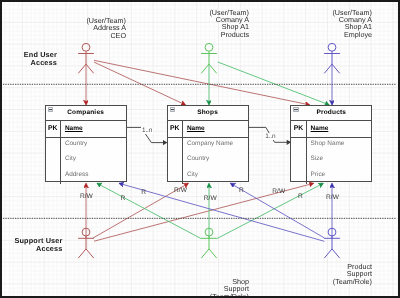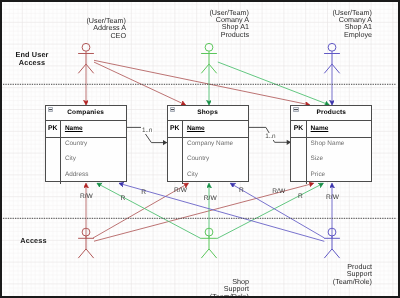--- a/index.html
+++ b/index.html
@@ -18,21 +18,21 @@
   .tbl .namecell span{font-size:6.5px;font-weight:bold;color:#000;text-decoration:underline;}
   .tbl .body{display:flex;height:46px;}
   .tbl .bodyleft{width:14.3px;}
   .tbl .bodyright{flex:1;border-left:1px solid #4d4d4d;padding-left:4px;box-sizing:border-box;padding-top:2.4px;}
   .tbl .fld{font-size:6.4px;color:#6f6f6f;height:15.4px;line-height:8px;}
   .minus{position:absolute;left:2.2px;top:1.3px;width:5.4px;height:5px;background:#aab0ba;border-radius:0.8px;}
   .minus i{position:absolute;left:0.85px;width:3.7px;height:1.1px;display:block;}
   .actorlabel{position:absolute;font-size:7.2px;color:#2c2c2c;text-align:right;line-height:7.4px;white-space:nowrap;}
   .rw{position:absolute;font-size:6.6px;color:#3a3a3a;line-height:7px;white-space:nowrap;}
   .nlbl{position:absolute;font-size:6.4px;color:#4a4a46;letter-spacing:-0.1px;line-height:7.2px;background:#fff;padding:0 0.6px;}
-  .zlabel{position:absolute;font-size:7.3px;font-weight:bold;color:#1a1a1a;text-align:center;line-height:8.3px;letter-spacing:0.15px;}
+  .zlabel{position:absolute;font-size:7.3px;font-weight:bold;color:#1a1a1a;text-align:right;line-height:8.3px;letter-spacing:0.15px;}
   #zone-top{left:7px;top:51.2px;width:50px;}
   #zone-bottom{left:4.5px;top:236.5px;width:58px;}
   #tbl-companies{left:44.6px;top:104.6px;width:82px;height:77px;}
   #tbl-shops{left:166.6px;top:104.6px;width:82px;height:77px;}
   #tbl-products{left:290.3px;top:104.6px;width:82px;height:77px;}
 </style>
 </head>
 <body>
 
 <div id="canvas">
@@ -125,20 +125,21 @@
         <line x1="332" y1="248.9" x2="324.3" y2="258.1" stroke="#625ac6" stroke-width="1"></line>
         <line x1="332" y1="248.9" x2="339.7" y2="258.1" stroke="#625ac6" stroke-width="1"></line>
       </g>
     </svg>
 
   <div class="zlabel" id="zone-top">
     <div>End User</div>
     <div>Access</div>
   </div>
   <div class="zlabel" id="zone-bottom">
+    <div>Support User</div>
     <div>Access</div>
   </div>
 
   <div class="tbl" id="tbl-companies">
     <div class="hdr">
       <span class="minus">
           <i style="top:0.9px;background:#f3f4f6"></i>
           <i style="top:2.1px;background:#4a4c50"></i>
           <i style="top:3.3px;background:#dcdee2"></i>
         </span>

